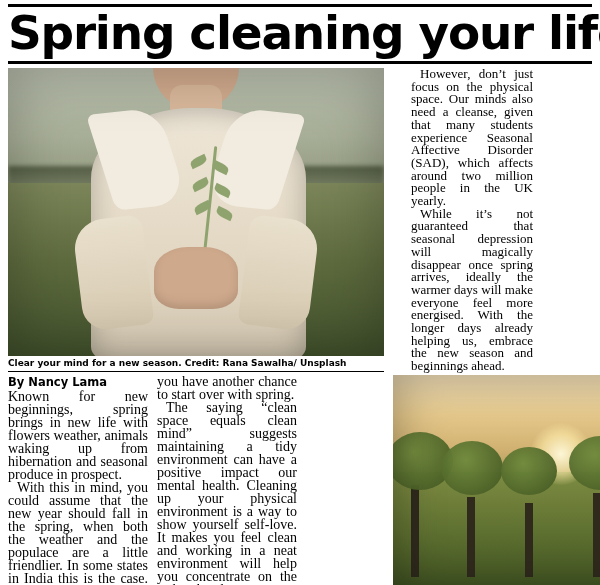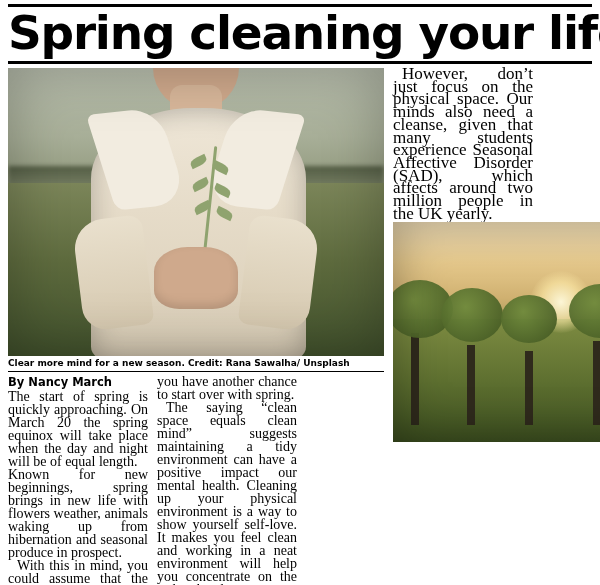--- a/index.html
+++ b/index.html
@@ -181,21 +181,21 @@
     font-family: "Liberation Serif", serif;
     font-size: 14px;
     line-height: 13px;
     margin: 0;
     text-align: justify;
     text-justify: inter-word;
     hyphens: auto;
     -webkit-hyphens: auto;
   }
   p.txt.indent { text-indent: 9px; }
-  .right-col p.txt { font-size: 17px; line-height: 12.7px; }
+  .right-col p.txt { font-size: 13px; line-height: 12.7px; margin-left: 18px; }
   .photo2 {
     width: 289px;
     height: 220px;
     position: relative;
     overflow: hidden;
     margin-top: 2px;
     background: #5a6b3a;
   }
   .p2-sky {
     position: absolute; left:0; top:0; width:100%; height:46%;
@@ -258,38 +258,38 @@
         <div class="pm-leaf" style="left:50%; margin-left:-6px; top:31%; transform:rotate(-25deg);"></div>
         <div class="pm-leaf" style="left:50%; margin-left:16px; top:33%; transform:rotate(25deg) scaleX(-1);"></div>
         <div class="pm-leaf" style="left:50%; margin-left:-4px; top:39%; transform:rotate(-25deg);"></div>
         <div class="pm-leaf" style="left:50%; margin-left:18px; top:41%; transform:rotate(25deg) scaleX(-1);"></div>
         <div class="pm-leaf" style="left:50%; margin-left:-2px; top:47%; transform:rotate(-25deg);"></div>
         <div class="pm-leaf" style="left:50%; margin-left:20px; top:49%; transform:rotate(25deg) scaleX(-1);"></div>
         <div class="pm-hands"></div>
         <div class="pm-vignette"></div>
       </div>
 
-      <div class="caption">Clear more mind for a new season. Credit: Rana Sawalha/ Unsplash</div>
+      <div class="caption">Clear your mind for a new season. Credit: Rana Sawalha/ Unsplash</div>
 
       <div class="cols2">
         <div class="col">
-          <div class="byline">By Nancy March</div>
-          <p class="txt">The start of spring is quickly approaching. On March 20 the spring equinox will take place when the day and night will be of equal length.</p>
+          <div class="byline">By Nancy Lama</div>
           <p class="txt">Known for new beginnings, spring brings in new life with flowers weather, animals waking up from hibernation and seasonal produce in prospect.</p>
           <p class="txt indent">With this in mind, you could assume that the new year should fall in the spring, when both the weather and the populace are a little friendlier. In some states in India this is the case. But in the UK if the year has got off to a slow start for you, don’t worry,</p>
         </div>
         <div class="col">
           <p class="txt">you have another chance to start over with spring.</p>
           <p class="txt indent">The saying “clean space equals clean mind” suggests maintaining a tidy environment can have a positive impact our mental health. Cleaning up your physical environment is a way to show yourself self-love. It makes you feel clean and working in a neat environment will help you concentrate on the task at hand.</p>
         </div>
       </div>
     </div>
 
     <div class="right-col">
       <p class="txt indent">However, don’t just focus on the physical space. Our minds also need a cleanse, given that many students experience Seasonal Affective Disorder (SAD), which affects around two million people in the UK yearly.</p>
+      <p class="txt indent">While it’s not guaranteed that seasonal depression will magically disappear once spring arrives, ideally the warmer days will make everyone feel more energised. With the longer days already helping us, embrace the new season and beginnings ahead.</p>
 
       <div class="photo2">
         <div class="p2-sky"></div>
         <div class="p2-ground"></div>
         <div class="p2-sun"></div>
         <div class="p2-tree" style="left:18px; height:92px;"></div>
         <div class="p2-canopy" style="left:-6px; top:26%; width:66px; height:58px;"></div>
         <div class="p2-tree" style="left:74px; height:80px;"></div>
         <div class="p2-canopy" style="left:48px; top:30%; width:62px; height:54px;"></div>
         <div class="p2-tree" style="left:132px; height:74px;"></div>

